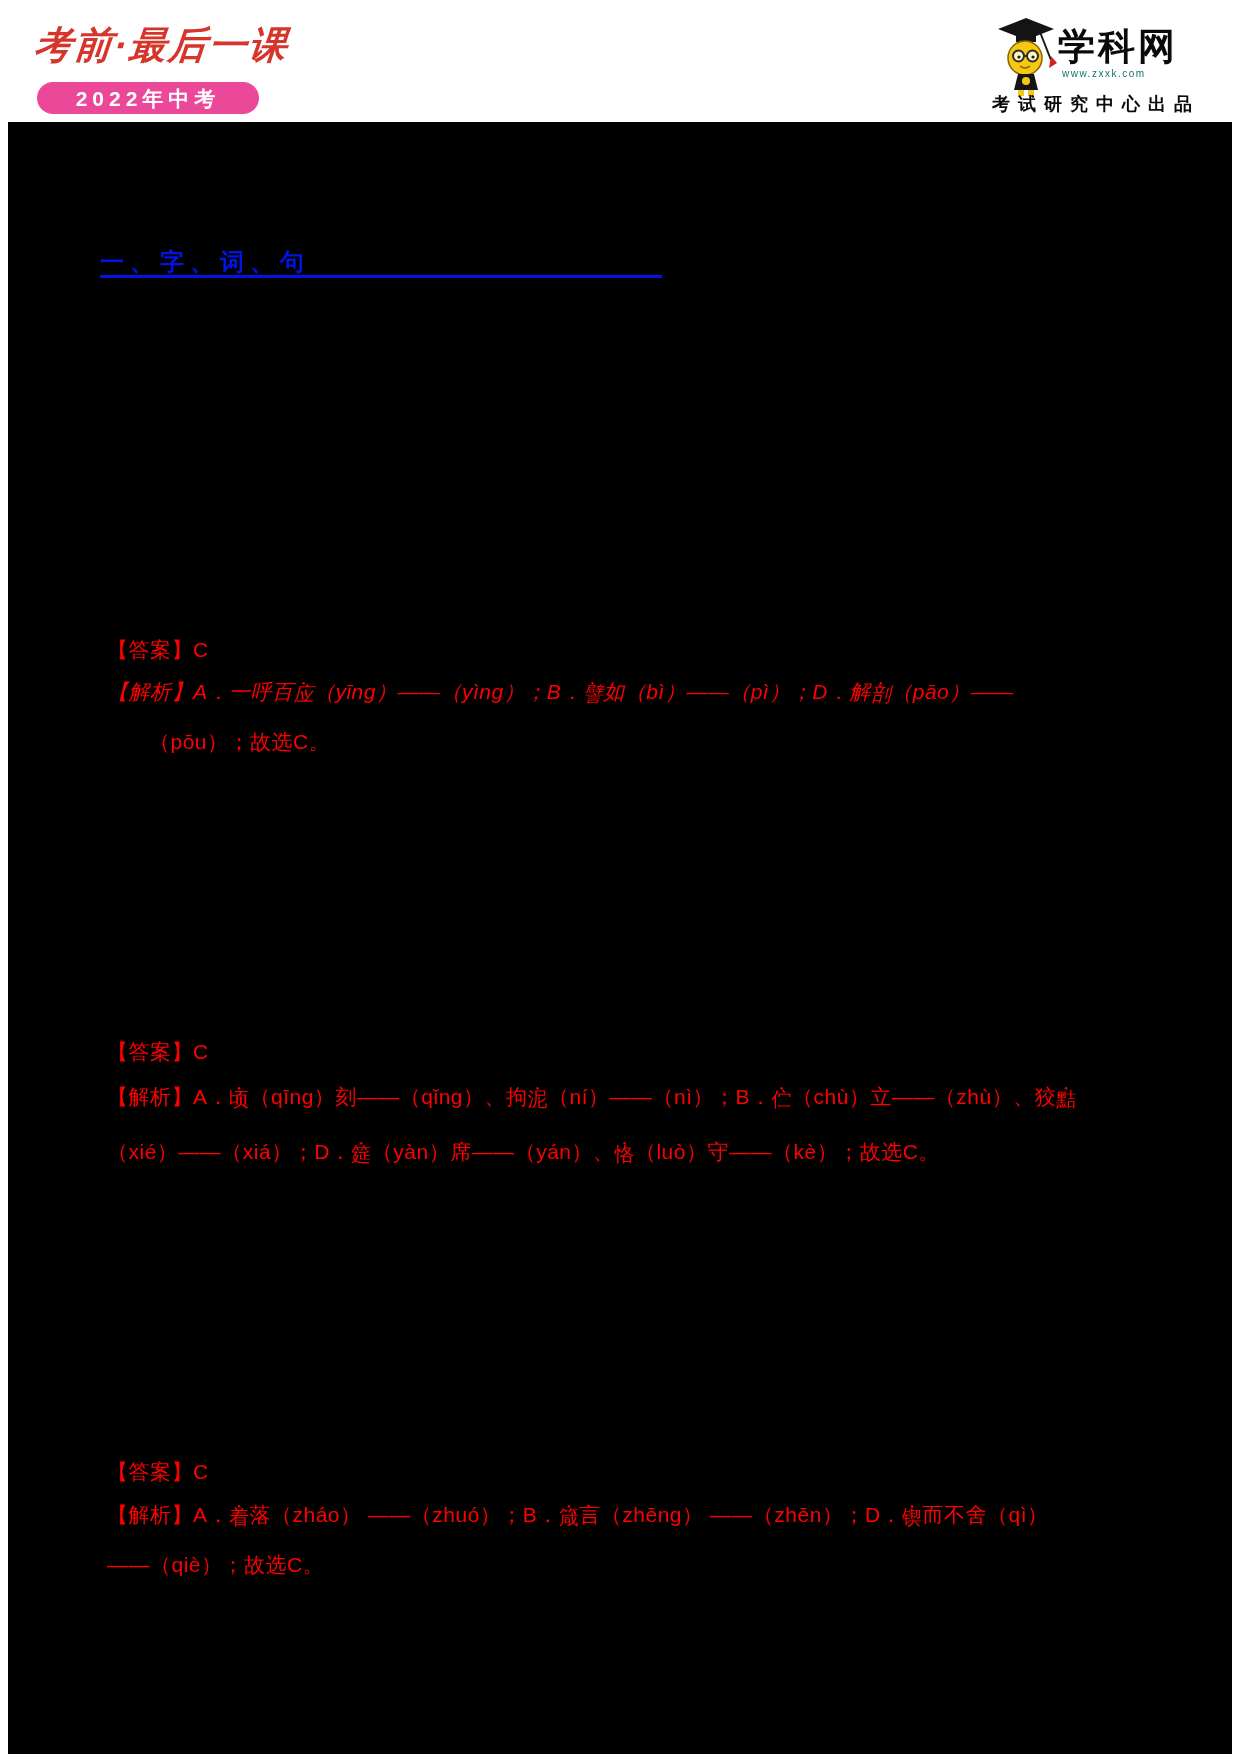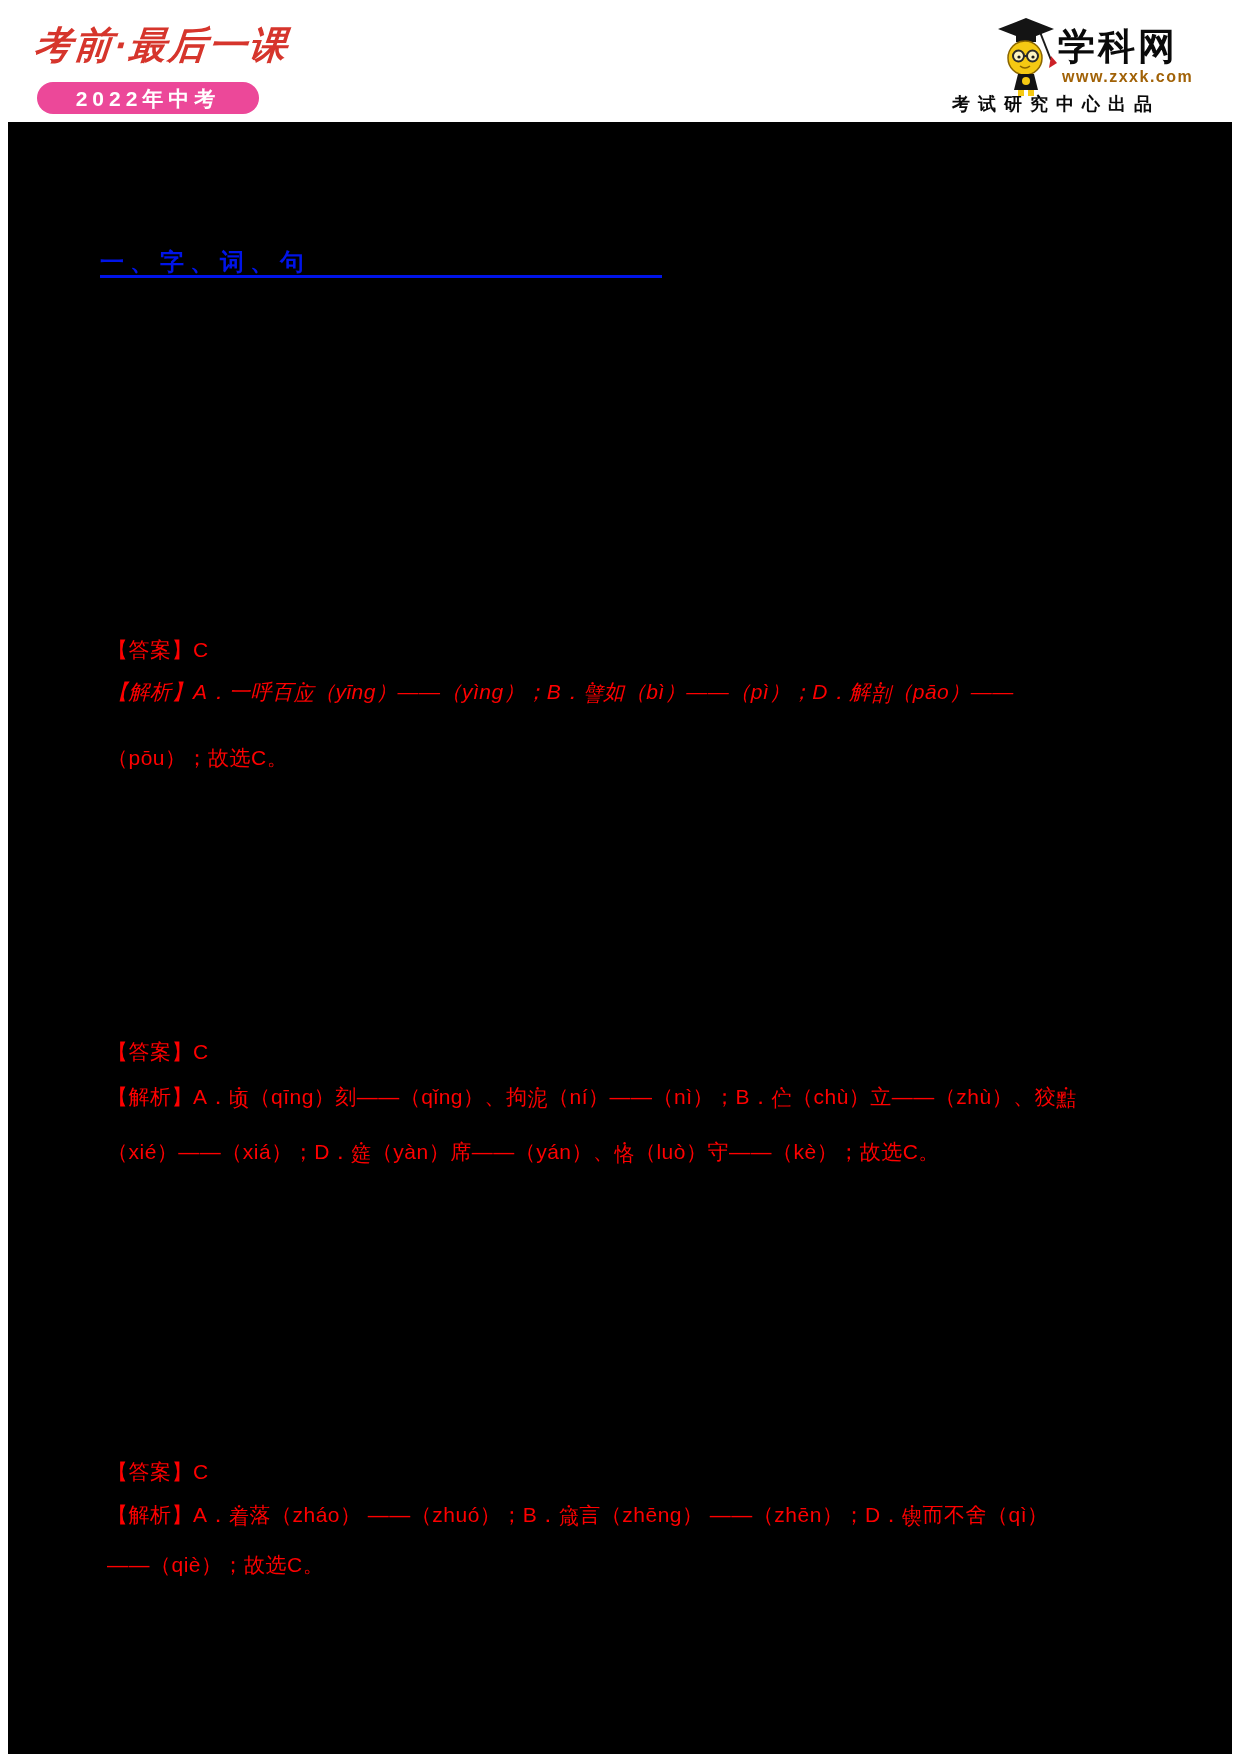--- a/index.html
+++ b/index.html
@@ -22,25 +22,25 @@
     text-align:center; line-height:33px; white-space:nowrap;
   }
   .mascot { position:absolute; left:994px; top:16px; width:64px; height:84px; }
   .site-name {
     position:absolute; left:1058px; top:22px;
     font-size:37px; font-weight:900; color:#0a0a0a; letter-spacing:3px;
     white-space:nowrap;
   }
   .site-url {
     position:absolute; left:1062px; top:68px;
-    font-size:16px; font-weight:bold; color:#a16207; letter-spacing:1.5px;
+    font-size:10px; font-weight:normal; color:#0f766e; letter-spacing:1.5px;
     white-space:nowrap;
   }
   .site-byline {
-    position:absolute; left:952px; top:92px;
+    position:absolute; left:992px; top:92px;
     font-size:18px; font-weight:900; color:#0a0a0a; letter-spacing:8px;
     white-space:nowrap;
   }
   
   .canvas {
     position:absolute; left:8px; top:122px; width:1224px; height:1632px;
     background:#000000;
   }
   .heading {
     position:absolute; left:92px; top:124px;
@@ -55,21 +55,21 @@
     position:absolute; left:99px;
     color:#fe0000; font-size:21px; line-height:24px; letter-spacing:0.5px;
     white-space:nowrap;
   }
   .em-char { position:relative; display:inline-block; top:2px; font-size:0.95em; }
   .em-char::after {
     content:"●"; position:absolute; left:50%; top:-11px;
     transform:translateX(-50%); font-size:6px; color:#fe0000;
   }
   
-  .b1-answer { top:516px; } .b1-l1 { top:558px;font-style:italic; } .b1-l2 { top:624px; }
+  .b1-answer { top:516px; } .b1-l1 { top:558px;font-style:italic; } .b1-l2 { top:608px;margin-left:42px; }
   .b2-answer { top:918px; } .b2-l1 { top:963px; } .b2-l2 { top:1018px; }
   .b3-answer { top:1338px; } .b3-l1 { top:1381px; } .b3-l2 { top:1431px; }
 </style>
 </head>
 <body>
 
 <div class="page">
 
   <div>
     <div class="brand-title">考前·最后一课</div>

